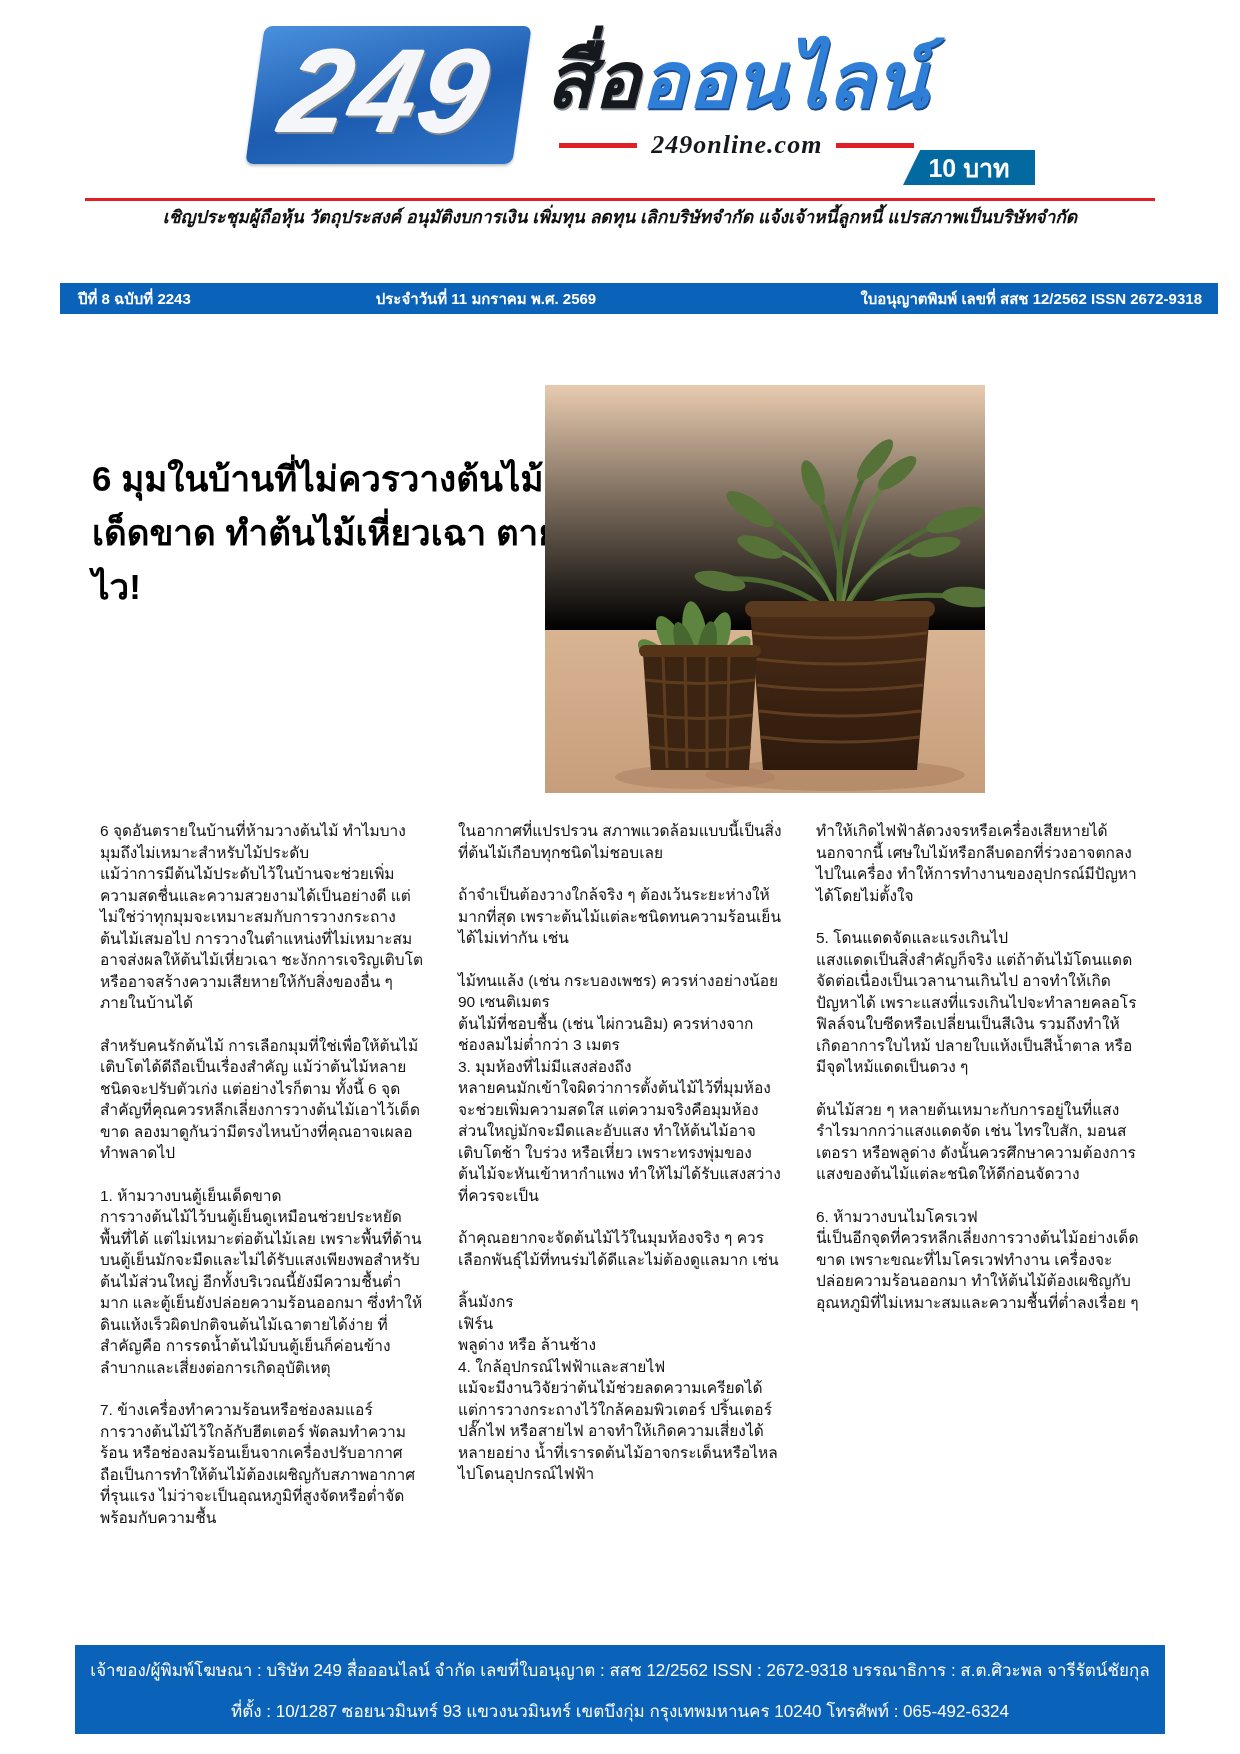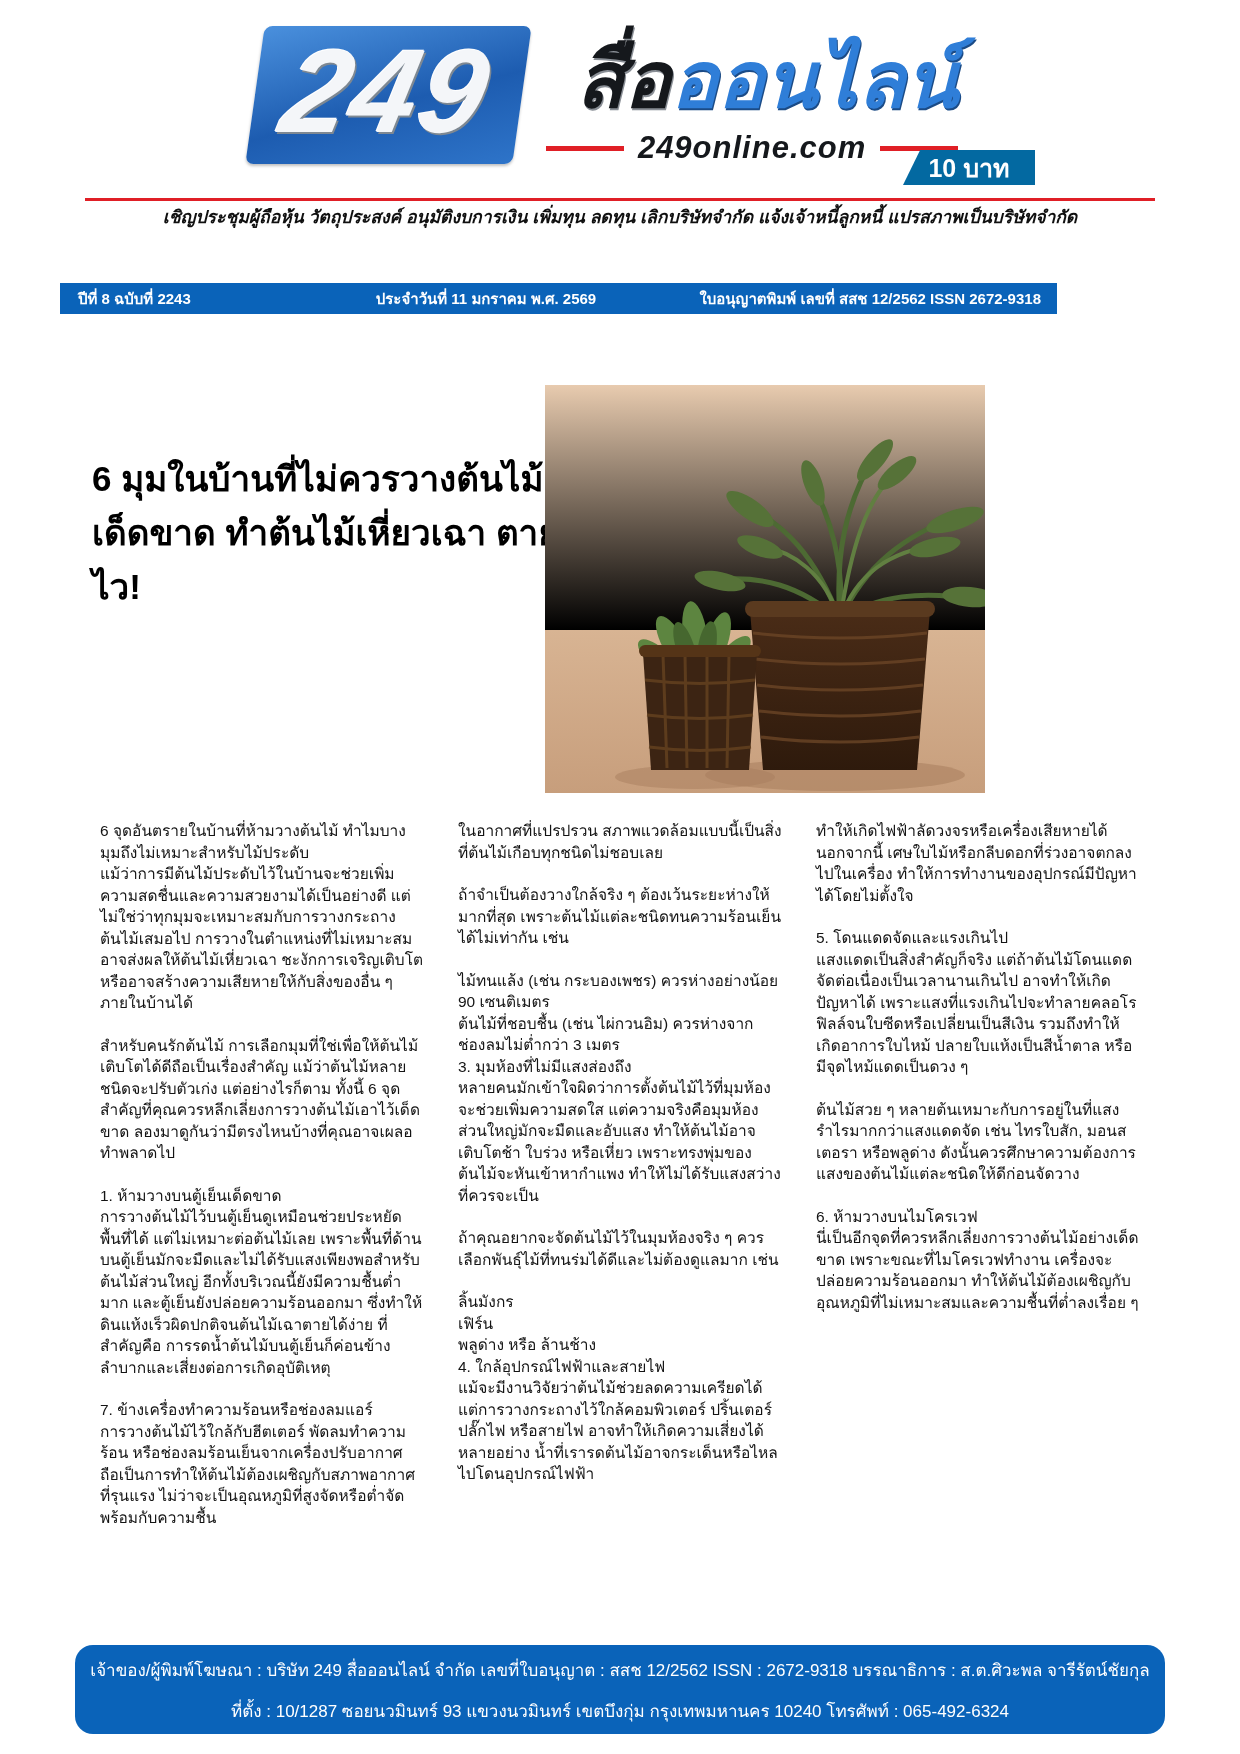--- a/index.html
+++ b/index.html
@@ -20,35 +20,35 @@
     display:inline-block;transform:skewX(-4deg);
     font-size:118px;line-height:118px;font-weight:900;font-style:italic;
     color:#f4f6f9;text-shadow:2px 2px 0 #7e8892,-1px -1px 0 #ffffff;
     letter-spacing:2px;
   }
   .logo-thai{margin-left:24px;padding-top:14px;white-space:nowrap;text-align:right;}
   .logo-thai .w1{font-size:78px;line-height:80px;font-weight:900;font-style:italic;color:#15181c;text-shadow:1px 2px 0 #8a8f96;}
   .logo-thai .w2{font-size:78px;line-height:80px;font-weight:900;font-style:italic;color:#2f7ed8;text-shadow:1px 2px 0 #1b4b86;}
   .domain-row{display:flex;align-items:center;justify-content:center;gap:14px;margin-top:10px;}
   .domain-dash{width:78px;height:5px;background:#e01f26;}
-  .domain-text{font-size:31px;font-weight:800;font-style:italic;color:#15181c;letter-spacing:1px;}
+  .domain-text{font-size:26px;font-weight:800;font-style:italic;color:#15181c;letter-spacing:1px;font-family:Liberation Serif, serif;}
   .price-badge{
     position:absolute;left:903px;top:128px;width:132px;height:35px;
     background:#0369a1;color:#fff;display:flex;align-items:center;justify-content:center;
     font-size:25px;font-weight:700;
     clip-path:polygon(13% 0,100% 0,100% 100%,0 100%);
   }
   .red-rule{position:absolute;left:85px;top:198px;width:1070px;height:3px;background:#e01f26;}
   .tagline{
     position:absolute;left:85px;top:203px;width:1070px;text-align:center;
     font-size:17.5px;font-weight:700;color:#101010;font-style:italic;
   }
   
   .issue-bar{
-    position:absolute;left:60px;top:283px;width:997px;height:31px;background:#0a63b9;
+    position:absolute;left:60px;top:283px;width:1158px;height:31px;background:#0a63b9;
     display:flex;align-items:center;color:#fff;font-size:15px;font-weight:700;
     padding:0 14px;box-sizing:border-box;white-space:nowrap;
   }
   .issue-left{margin-left:4px;}
   .issue-center{margin-left:185px;margin-right:auto;}
   .issue-right{margin-right:2px;}
   
   .headline{
     position:absolute;left:92px;top:452px;width:476px;
     font-size:35px;line-height:54px;font-weight:900;color:#000;
@@ -60,21 +60,21 @@
   .body-cols{
     position:absolute;left:100px;top:820px;width:1040px;height:800px;
     display:flex;gap:34px;
   }
   .col{width:329px;font-size:15.5px;line-height:21.5px;color:#141414;word-break:break-word;}
   .col p.para{margin:0 0 21px 0;white-space:pre-line;}
   
   .footer-bar{
     position:absolute;left:75px;top:1645px;width:1090px;height:89px;background:#0a63b9;
     color:#fff;display:flex;flex-direction:column;align-items:center;justify-content:center;
-    gap:14px;font-size:17px;text-align:center;border-radius:18px;
+    gap:14px;font-size:17px;text-align:center;
   }
 </style>
 </head>
 <body>
 
 <div class="masthead">
   <div class="logo-row">
     <div class="logo-249">
       <span>249</span>
     </div>

